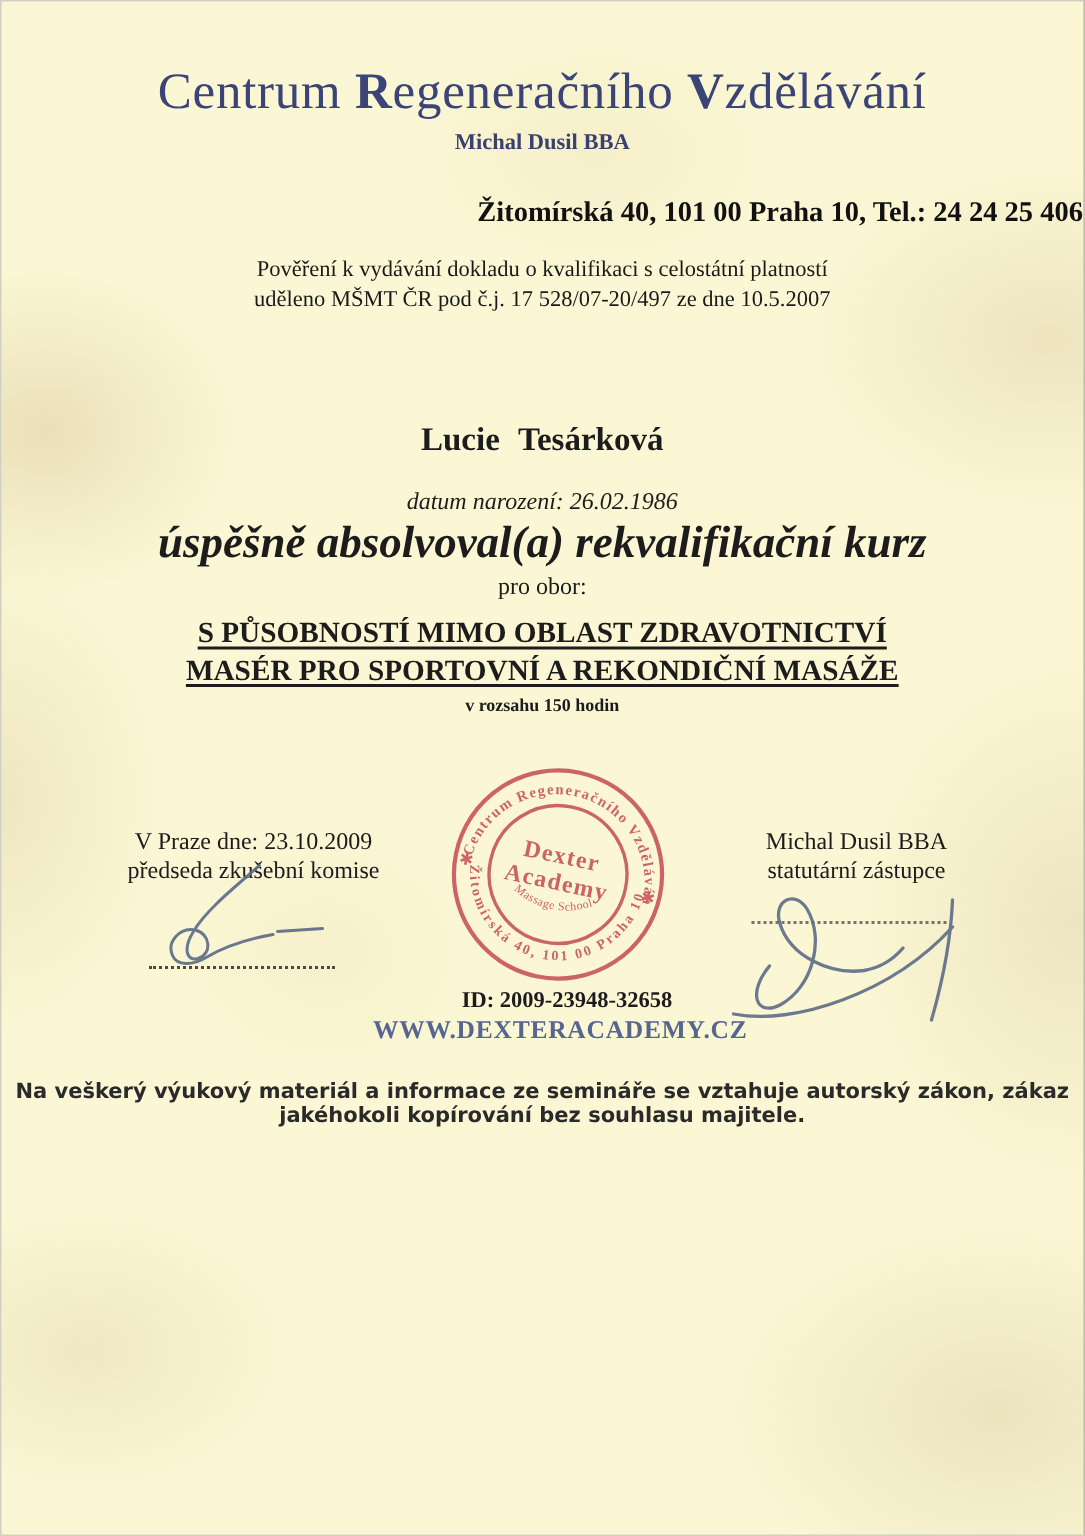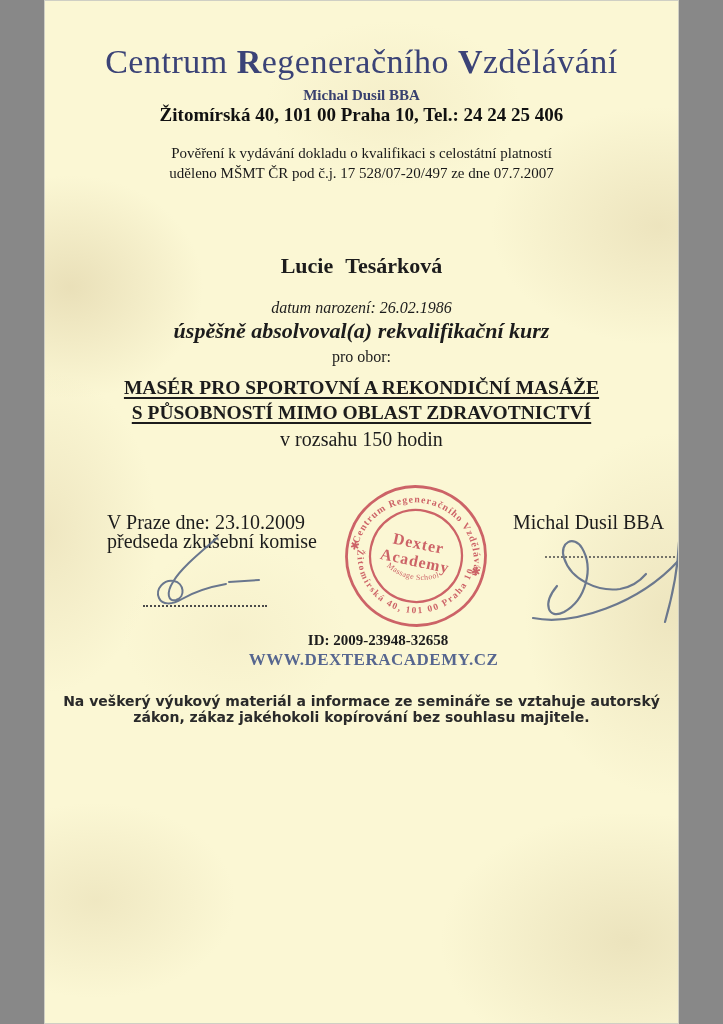--- a/index.html
+++ b/index.html
@@ -1,18 +1,18 @@
 <!DOCTYPE html>
 <html><head>
 <meta charset="utf-8">
 <style>
   html,body{margin:0;padding:0;background:#888;}
   .page{
     position:relative;
-    width:635px;height:1024px;
+    width:723px;height:1024px;
     margin:0 auto;
     overflow:hidden;
     box-sizing:border-box;
     border:1px solid #cfcfc4;
     font-family:"Liberation Serif","DejaVu Serif",serif;
     color:#1c1c1c;
     background:
       radial-gradient(ellipse 190px 160px at 4% 28%, rgba(205,186,140,0.38), transparent 70%),
       radial-gradient(ellipse 160px 230px at 0% 52%, rgba(210,192,148,0.30), transparent 70%),
       radial-gradient(ellipse 240px 170px at 97% 22%, rgba(208,190,145,0.33), transparent 70%),
@@ -24,34 +24,34 @@
       #fbf7d4;
     text-align:center;
   }
   .org-name{
     margin:0;padding-top:40px;
     font-size:34px;font-weight:normal;line-height:42px;
     color:#3b4377;letter-spacing:0.5px;
   }
   .org-name b{font-weight:bold;}
   .director{margin-top:4px;font-size:15px;font-weight:bold;color:#39416f;}
-  .address{font-size:19px;font-weight:bold;color:#111;}
+  .address{margin-top:27px;font-size:19px;font-weight:bold;color:#111;text-align:right;}
   .authorization{margin-top:17px;font-size:15px;line-height:20px;color:#191919;}
   .big-title{margin-top:37px;font-size:54px;font-weight:bold;letter-spacing:2px;color:#1d1d1d;}
   .recipient-name{margin-top:70px;font-size:22px;font-weight:bold;word-spacing:7px;}
   .birth-line{margin-top:20px;font-size:16px;font-style:italic;}
-  .statement{margin-top:1px;font-size:22px;font-weight:bold;font-style:italic;}
+  .statement{margin-top:1px;font-size:30px;font-weight:bold;font-style:italic;}
   .field-label{margin-top:4px;font-size:16px;}
   .course-title{
     margin-top:9px;font-size:19.5px;font-weight:bold;line-height:25px;
     text-decoration:underline;text-underline-offset:3px;text-decoration-thickness:1.5px;
   }
-  .duration{margin-top:3px;font-size:20px;font-weight:normal;}
+  .duration{margin-top:3px;font-size:12px;font-weight:bold;}
   .signature-row{position:relative;height:127px;margin-top:50px;}
-  .sig-block{position:absolute;top:12px;font-size:20px;line-height:19px;text-align:left;}
+  .sig-block{position:absolute;top:24px;font-size:16px;line-height:19px;text-align:center;}
   .sig-left{left:62px;width:212px;}
   .sig-right{left:468px;width:204px;}
   .sig-area{position:relative;height:60px;}
   .dotted-line{position:absolute;border-bottom:2px dotted #4a4a4a;height:0;}
   .sig-left .dotted-line{left:36px;right:52px;bottom:4px;}
   .sig-right .dotted-line{left:32px;right:42px;top:24px;opacity:.75;}
   .sig-svg{position:absolute;overflow:visible;}
   .stamp{
     position:absolute;left:296px;top:-20px;width:150px;height:150px;
     transform:rotate(12deg);opacity:.9;
@@ -69,33 +69,33 @@
 <div class="page">
 
   <h1 class="org-name"><span>Centrum </span><b>R</b><span>egeneračního </span><b>V</b><span>zdělávání</span></h1>
 
   <div class="director">Michal Dusil BBA</div>
 
   <div class="address">Žitomírská 40, 101 00 Praha 10, Tel.: 24 24 25 406</div>
 
   <div class="authorization">
     <div>Pověření k vydávání dokladu o kvalifikaci s celostátní platností</div>
-    <div>uděleno MŠMT ČR pod č.j. 17 528/07-20/497 ze dne 07.7.2007</div>
+    <div>uděleno MŠMT ČR pod č.j. 17 528/07-20/497 ze dne 10.5.2007</div>
   </div>
 
 
   <div class="recipient-name">Lucie Tesárková</div>
   <div class="birth-line">datum narození: 26.02.1986</div>
   <div class="statement">úspěšně absolvoval(a) rekvalifikační kurz</div>
 
   <div class="field-label">pro obor:</div>
 
   <div class="course-title">
+    <div>S PŮSOBNOSTÍ MIMO OBLAST ZDRAVOTNICTVÍ</div>
     <div>MASÉR PRO SPORTOVNÍ A REKONDIČNÍ MASÁŽE</div>
-    <div>S PŮSOBNOSTÍ MIMO OBLAST ZDRAVOTNICTVÍ</div>
   </div>
   <div class="duration">v rozsahu 150 hodin</div>
 
   <div class="signature-row">
 
     <div class="sig-block sig-left">
       <div>V Praze dne: 23.10.2009</div>
       <div>předseda zkušební komise</div>
       <div class="sig-area">
         <div class="dotted-line"></div>
@@ -130,20 +130,21 @@
         <text font-size="8.5">
           <textPath href="#arcSub" startOffset="2" textLength="60">Massage School</textPath>
         </text>
         <text x="14" y="87" text-anchor="middle" font-size="12">✱</text>
         <text x="146" y="87" text-anchor="middle" font-size="12">✱</text>
       </g>
     </svg>
 
     <div class="sig-block sig-right">
       <div>Michal Dusil BBA</div>
+      <div>statutární zástupce</div>
       <div class="sig-area">
         <div class="dotted-line"></div>
         <svg class="sig-svg" style="left:14px;top:2px;" width="172" height="92" viewBox="0 0 172 92">
           <g fill="none" stroke="#5d6c88" stroke-width="2.2" stroke-linecap="round" opacity="0.9">
             <path d="M 30,52 C 15,70 21,86 37,78 C 59,66 67,34 55,14 C 47,1 32,8 37,24 C 44,46 71,58 93,55 C 105,53 113,47 119,40"></path>
             <path d="M 6,84 C 46,92 112,70 152,26"></path>
             <path d="M 152,8 C 151,34 146,60 138,88"></path>
           </g>
         </svg>
       </div>

